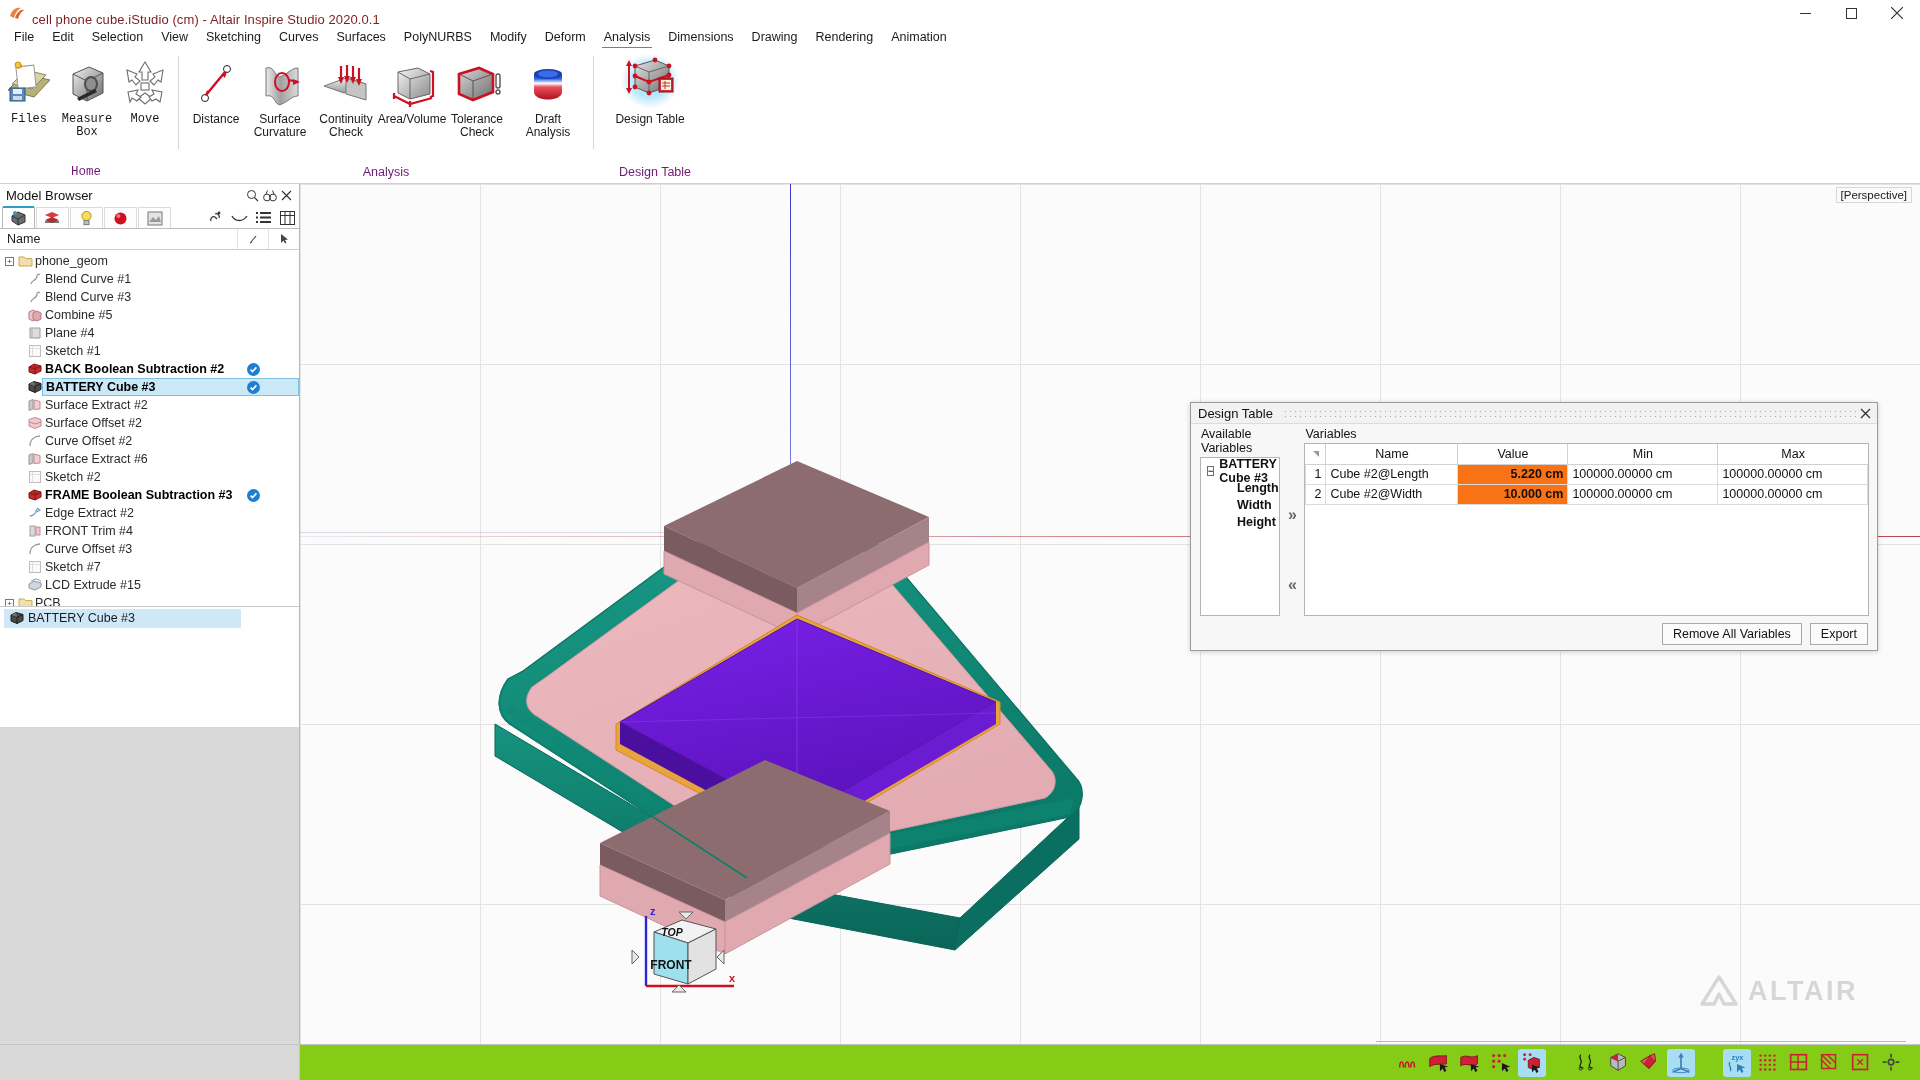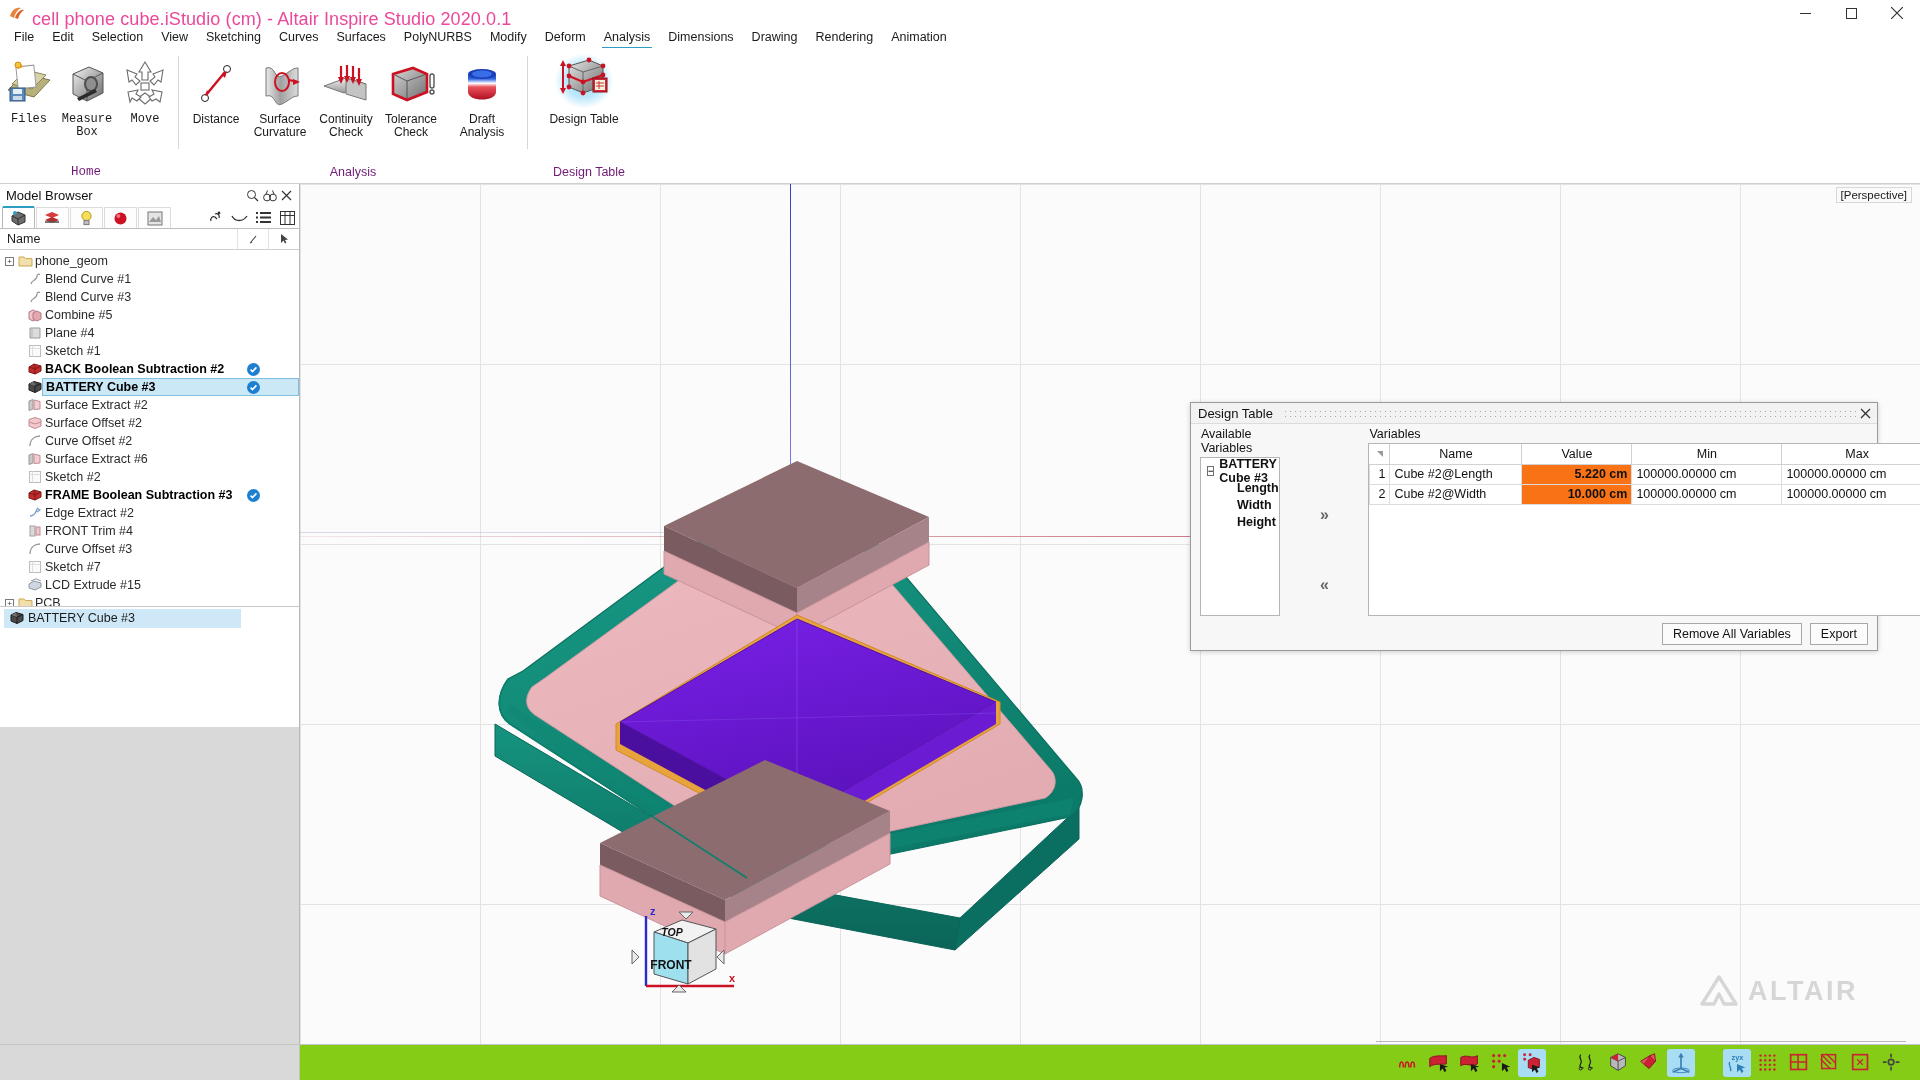--- a/index.html
+++ b/index.html
@@ -13,21 +13,21 @@
   }
   
   .titlebar {
     height:26px; background:#ffffff; display:flex; align-items:center;
     border-bottom:1px solid #ffffff; position:relative;
   }
   .tb-icon {
     width:18px; height:16px; margin:0 6px 0 8px; position:relative;
   }
   .tb-icon svg { display:block; }
-  .tb-title { font-size:18px; color:#ec4899; letter-spacing:0.1px;margin-top:13px; }
+  .tb-title { font-size:13px; color:#7f1d1d; letter-spacing:0.1px;margin-top:13px; }
   .tb-btns { position:absolute; right:0; top:0; height:26px; display:flex; }
   .tb-btn {
     width:46px; height:26px; display:flex; align-items:center; justify-content:center;
     cursor:default;
   }
   .tb-btn svg { display:block; }
 
   
   .menubar {
     height:22px; display:flex; align-items:center; padding-left:5px;
@@ -211,21 +211,21 @@
   .dlg-title { font-size:13px; color:#111; margin-right:10px; white-space:nowrap; }
   .dlg-grip {
     flex:1; height:10px;
     background-image: radial-gradient(circle, #9a9a9a 0.8px, transparent 0.9px);
     background-size:5px 5px; background-position:0 1px; opacity:0.85;
   }
   .dlg-close {
     width:18px; height:18px; display:flex; align-items:center; justify-content:center;
     cursor:default; font-size:14px; color:#333;
   }
-  .dlg-body { flex:1; display:flex; padding:2px 9px 0 9px;gap:32px; }
+  .dlg-body { flex:1; display:flex; padding:2px 9px 0 9px; }
   .col-av { width:205px; display:flex; flex-direction:column; }
   .col-mid { width:33px; display:flex; flex-direction:column; align-items:center; }
   .col-var { flex:1; display:flex; flex-direction:column; }
   .sec-lbl { font-size:12.5px; color:#111; margin:1px 0 2px 1px; }
   .av-box {
     flex:1; background:#fff; border:1px solid #b5b5b5; padding:4px 0 0 2px;
     margin-bottom:2px;
   }
   .av-row {
     height:17px; display:flex; align-items:center; font-size:12.5px; cursor:default;
@@ -451,20 +451,40 @@
             <path d="M21 24 L18 17 L24 17 Z"></path>
               <path d="M27 23 L24 16 L30 16 Z"></path>
             <path d="M33 24 L30 17 L36 17 Z"></path>
               <path d="M39 26 L36 19 L42 19 Z"></path>
           </g>
         </svg>
       </div>
       <div class="rib-lbl">Continuity Check</div>
     </div>
 
+    <div class="rib-btn" style="width:66px;">
+      <div class="rib-ico">
+        <svg width="52" height="48" viewBox="0 0 52 48">
+          <defs>
+              <linearGradient id="ga" x1="0" y1="0" x2="1" y2="1">
+            <stop offset="0" stop-color="#f5f5f5"></stop>
+                <stop offset="1" stop-color="#8b8b8b"></stop>
+          </linearGradient>
+            </defs>
+          <path d="M12 12 L32 8 L44 14 L44 34 L24 39 L12 33 Z" fill="url(#ga)" stroke="#666"></path>
+          <path d="M12 12 L24 19 L44 14 M24 19 L24 39" fill="none" stroke="#666"></path>
+          <g stroke="#cc1122" stroke-width="2.2" fill="none">
+            <path d="M44 11 L47 12 L47 36 L44 37"></path>
+            <path d="M8 36 L24 44 L46 38"></path>
+            <path d="M8 33 L8 39 M24 41 L24 47"></path>
+          </g>
+        </svg>
+      </div>
+      <div class="rib-lbl">Area/Volume</div>
+    </div>
 
     <div class="rib-btn" style="width:64px;">
       <div class="rib-ico">
         <svg width="52" height="48" viewBox="0 0 52 48">
           <defs>
               <linearGradient id="gt" x1="0" y1="0" x2="1" y2="1">
             <stop offset="0" stop-color="#d6d6d6"></stop>
                 <stop offset="1" stop-color="#6e6e6e"></stop>
           </linearGradient>
             </defs>

